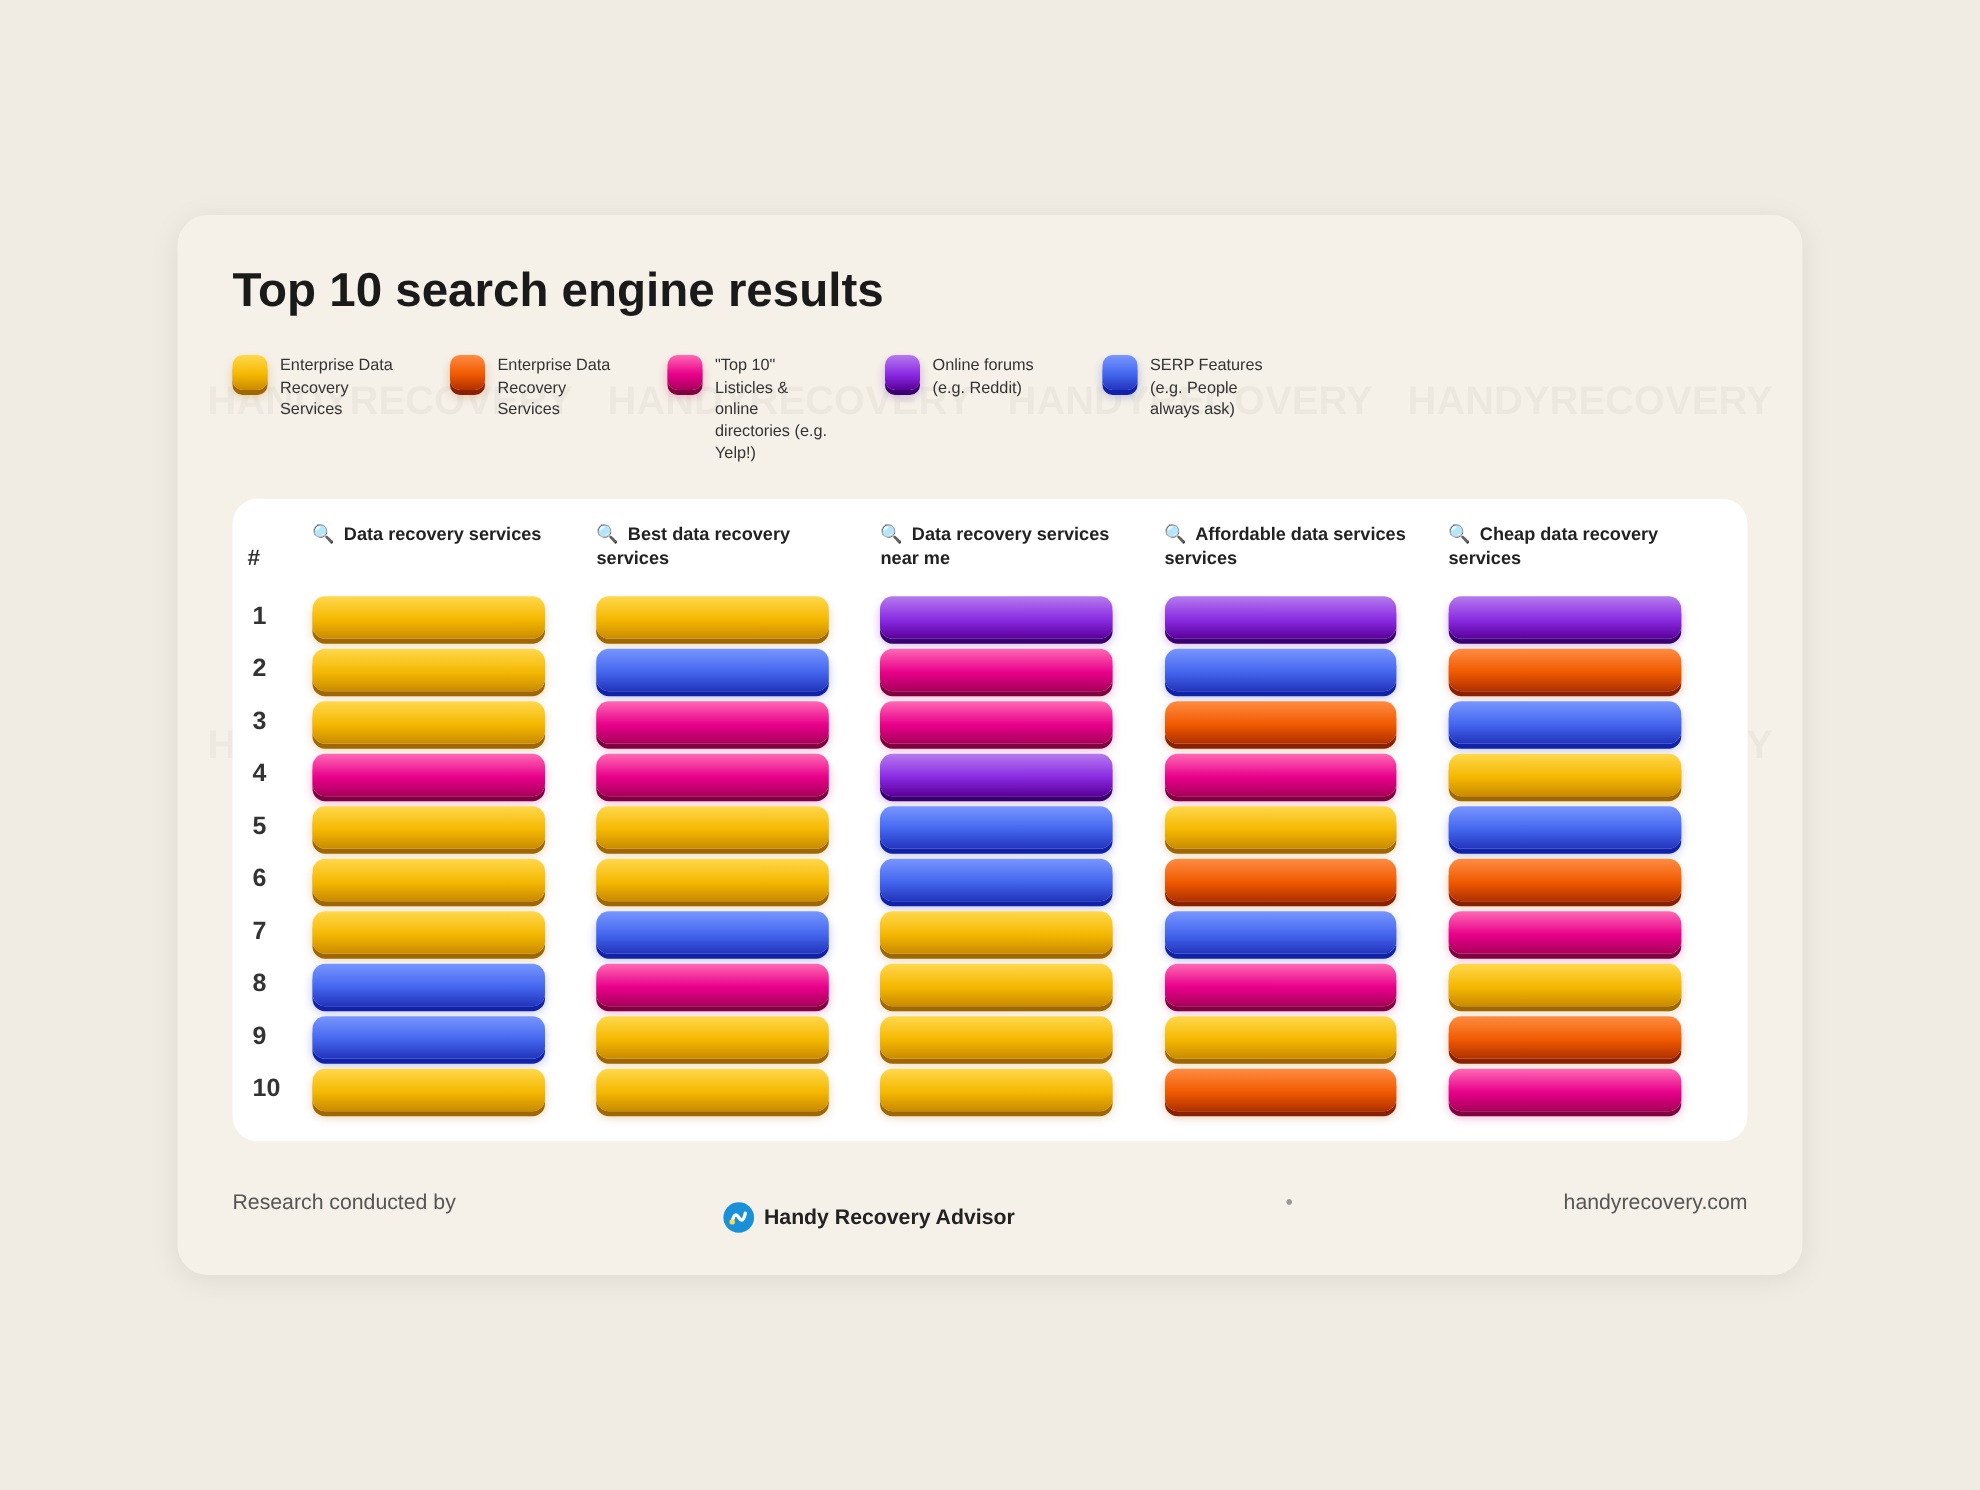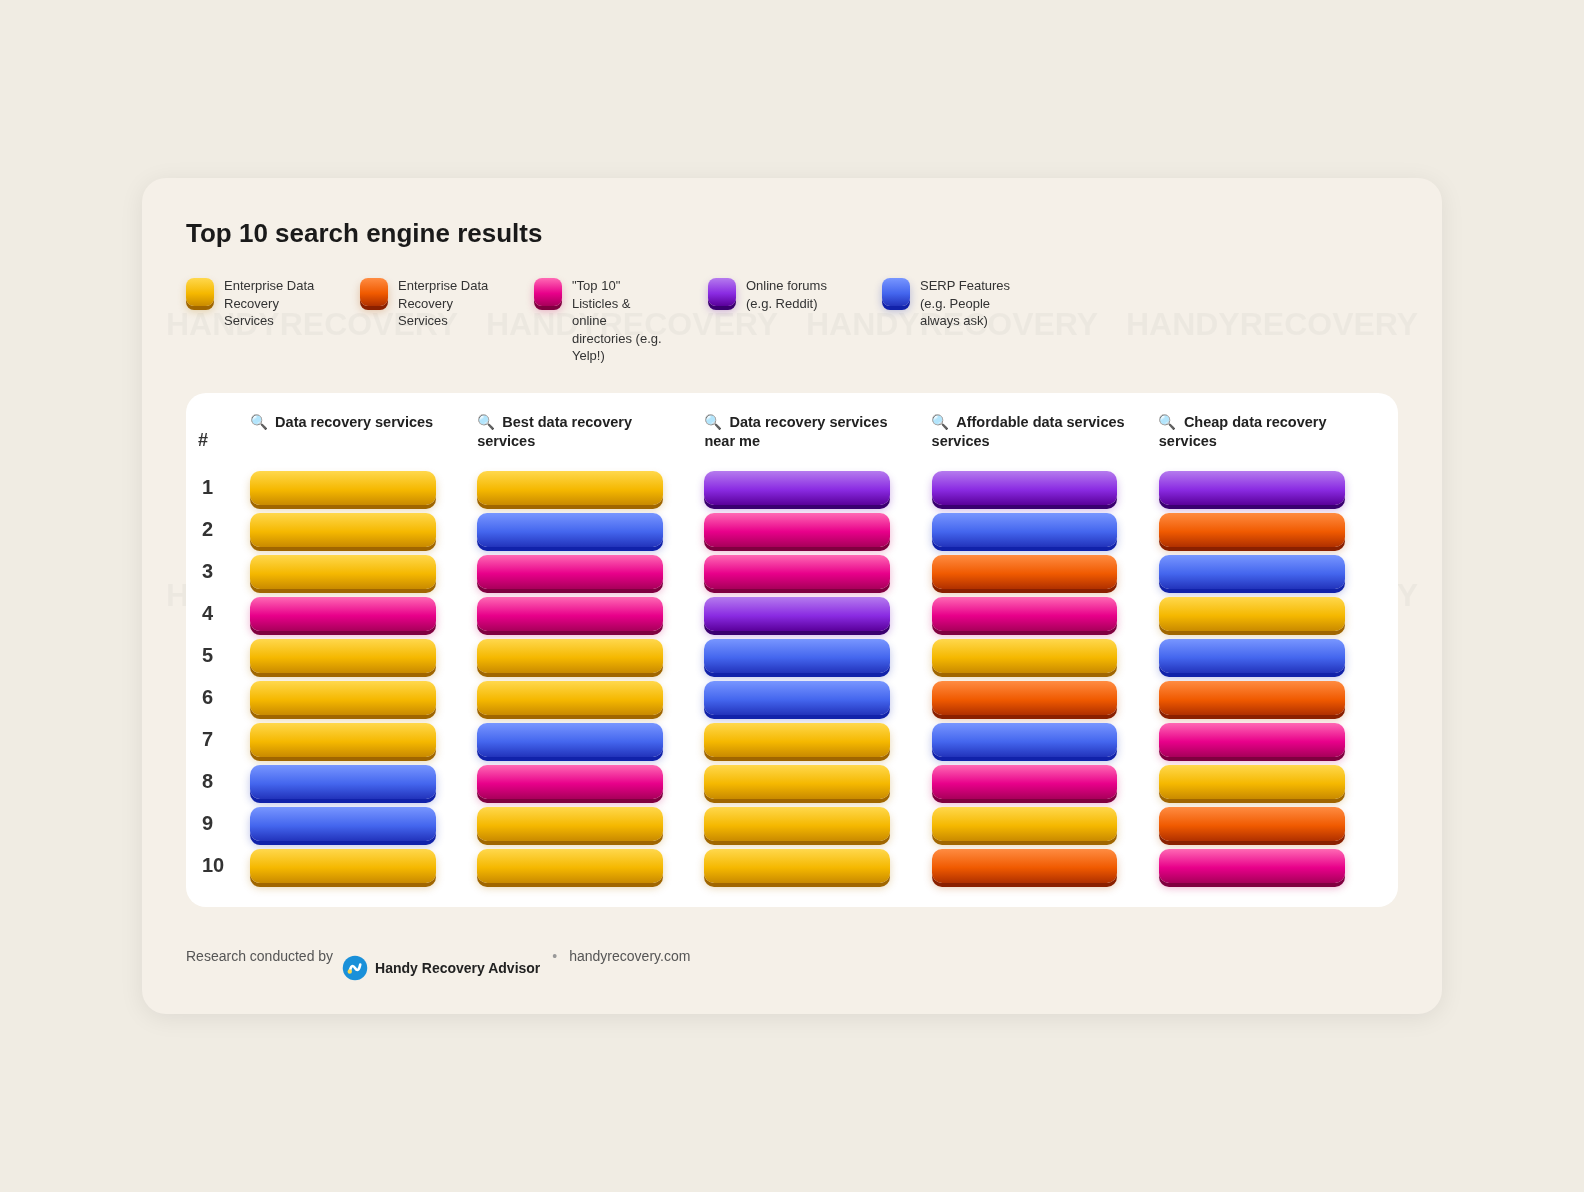--- a/index.html
+++ b/index.html
@@ -33,21 +33,21 @@
       align-items: center;
       justify-content: space-around;
       font-size: 32px;
       font-weight: 900;
       color: #888;
       z-index: 0;
       gap: 20px;
       padding: 20px;
     }
     .page-title {
-      font-size: 26px;
+      font-size: 38px;
       font-weight: 900;
       color: #1a1a1a;
       margin-bottom: 28px;
       position: relative;
       z-index: 1;
     }
     .legend {
       display: flex;
       gap: 44px;
       margin-bottom: 28px;
@@ -130,25 +130,25 @@
       background: linear-gradient(180deg, #b57bee 0%, #8a2be2 55%, #5a009a 100%);
       box-shadow: 0 4px 0 #3a0070, 0 5px 8px rgba(100,0,180,0.3);
     }
     .bar-blue {
       background: linear-gradient(180deg, #7896ff 0%, #4466ee 55%, #2233bb 100%);
       box-shadow: 0 4px 0 #1122aa, 0 5px 8px rgba(30,50,180,0.3);
     }
     .footer {
       margin-top: 24px;
       text-align: center;
-      font-size: 14px;
+      font-size: 17px;
       color: #555;
       display: flex;
       align-items: center;
-      justify-content: flex-start;
+      justify-content: space-between;
       gap: 8px;
       position: relative;
       z-index: 1;
     }
     .footer-logo {
       display: flex;
       align-items: center;
       gap: 6px;
       font-weight: 900;
       color: #222;

